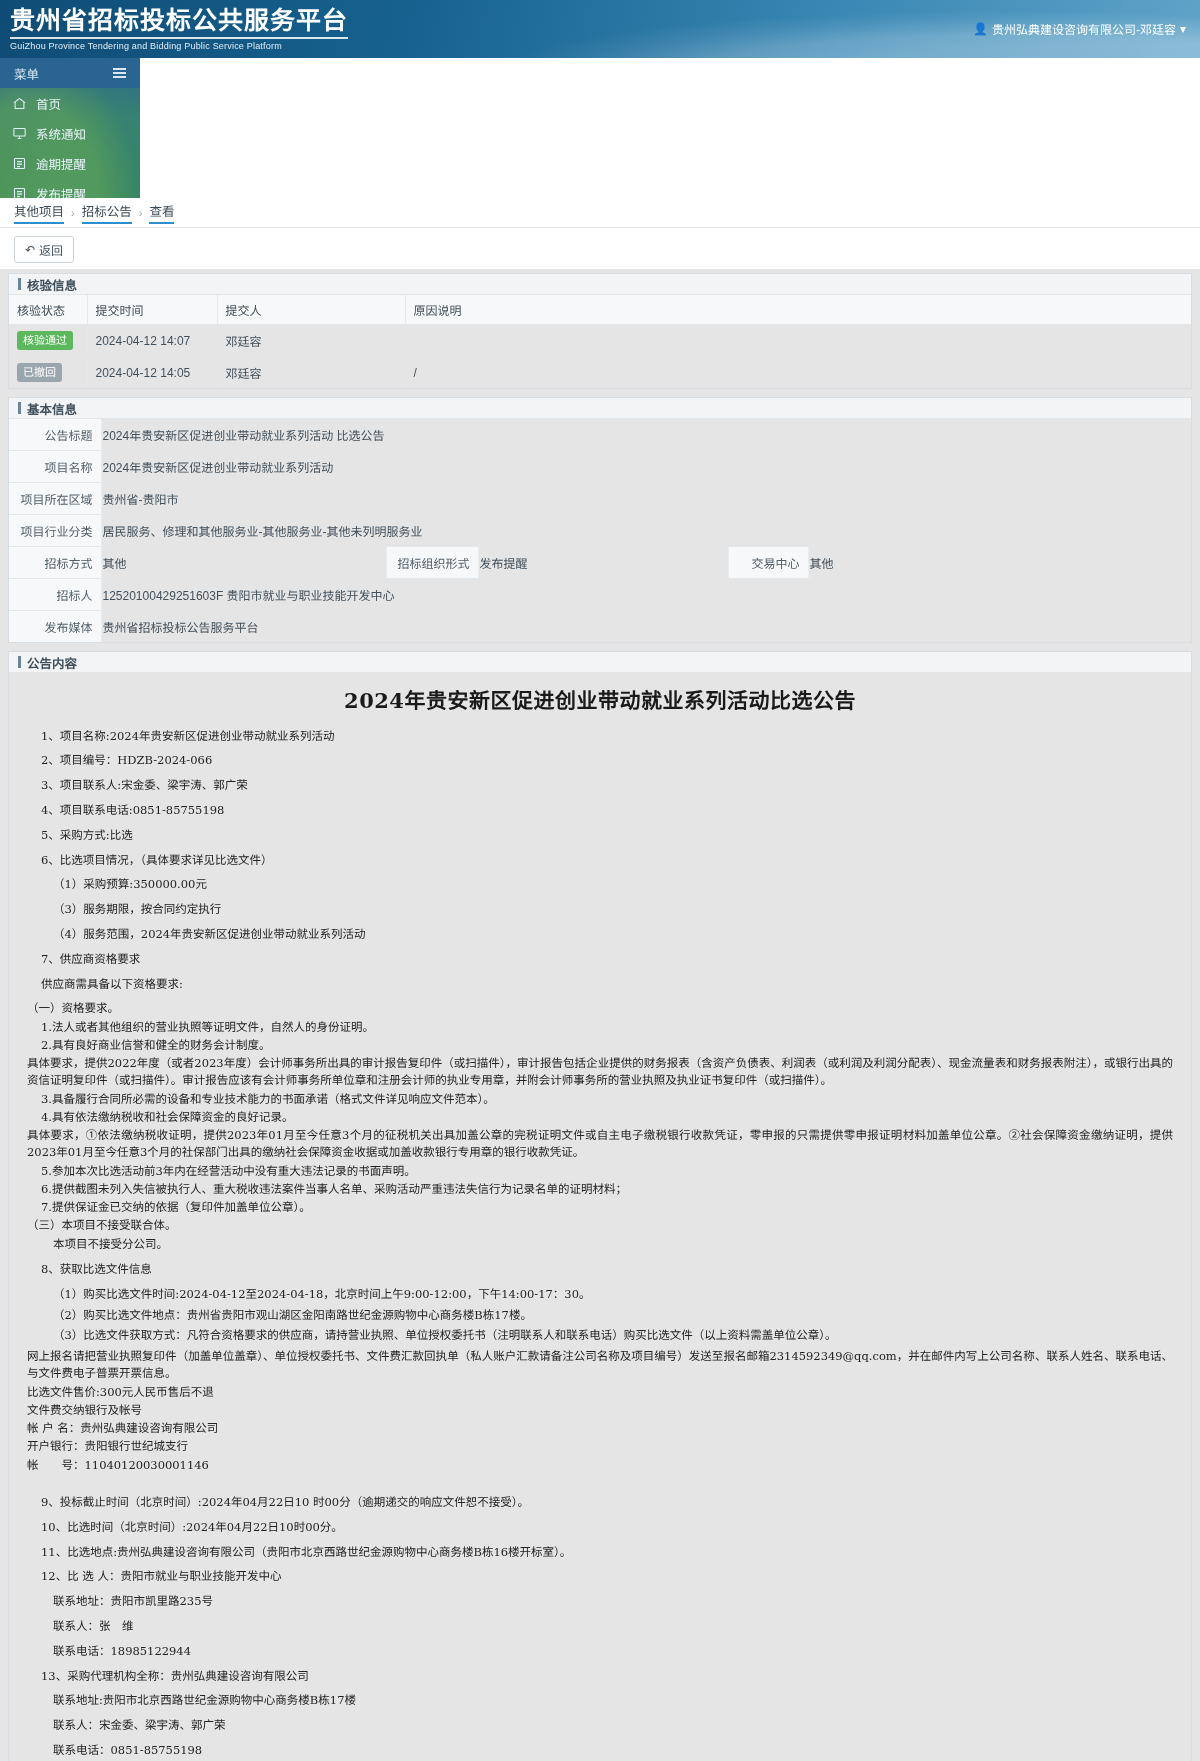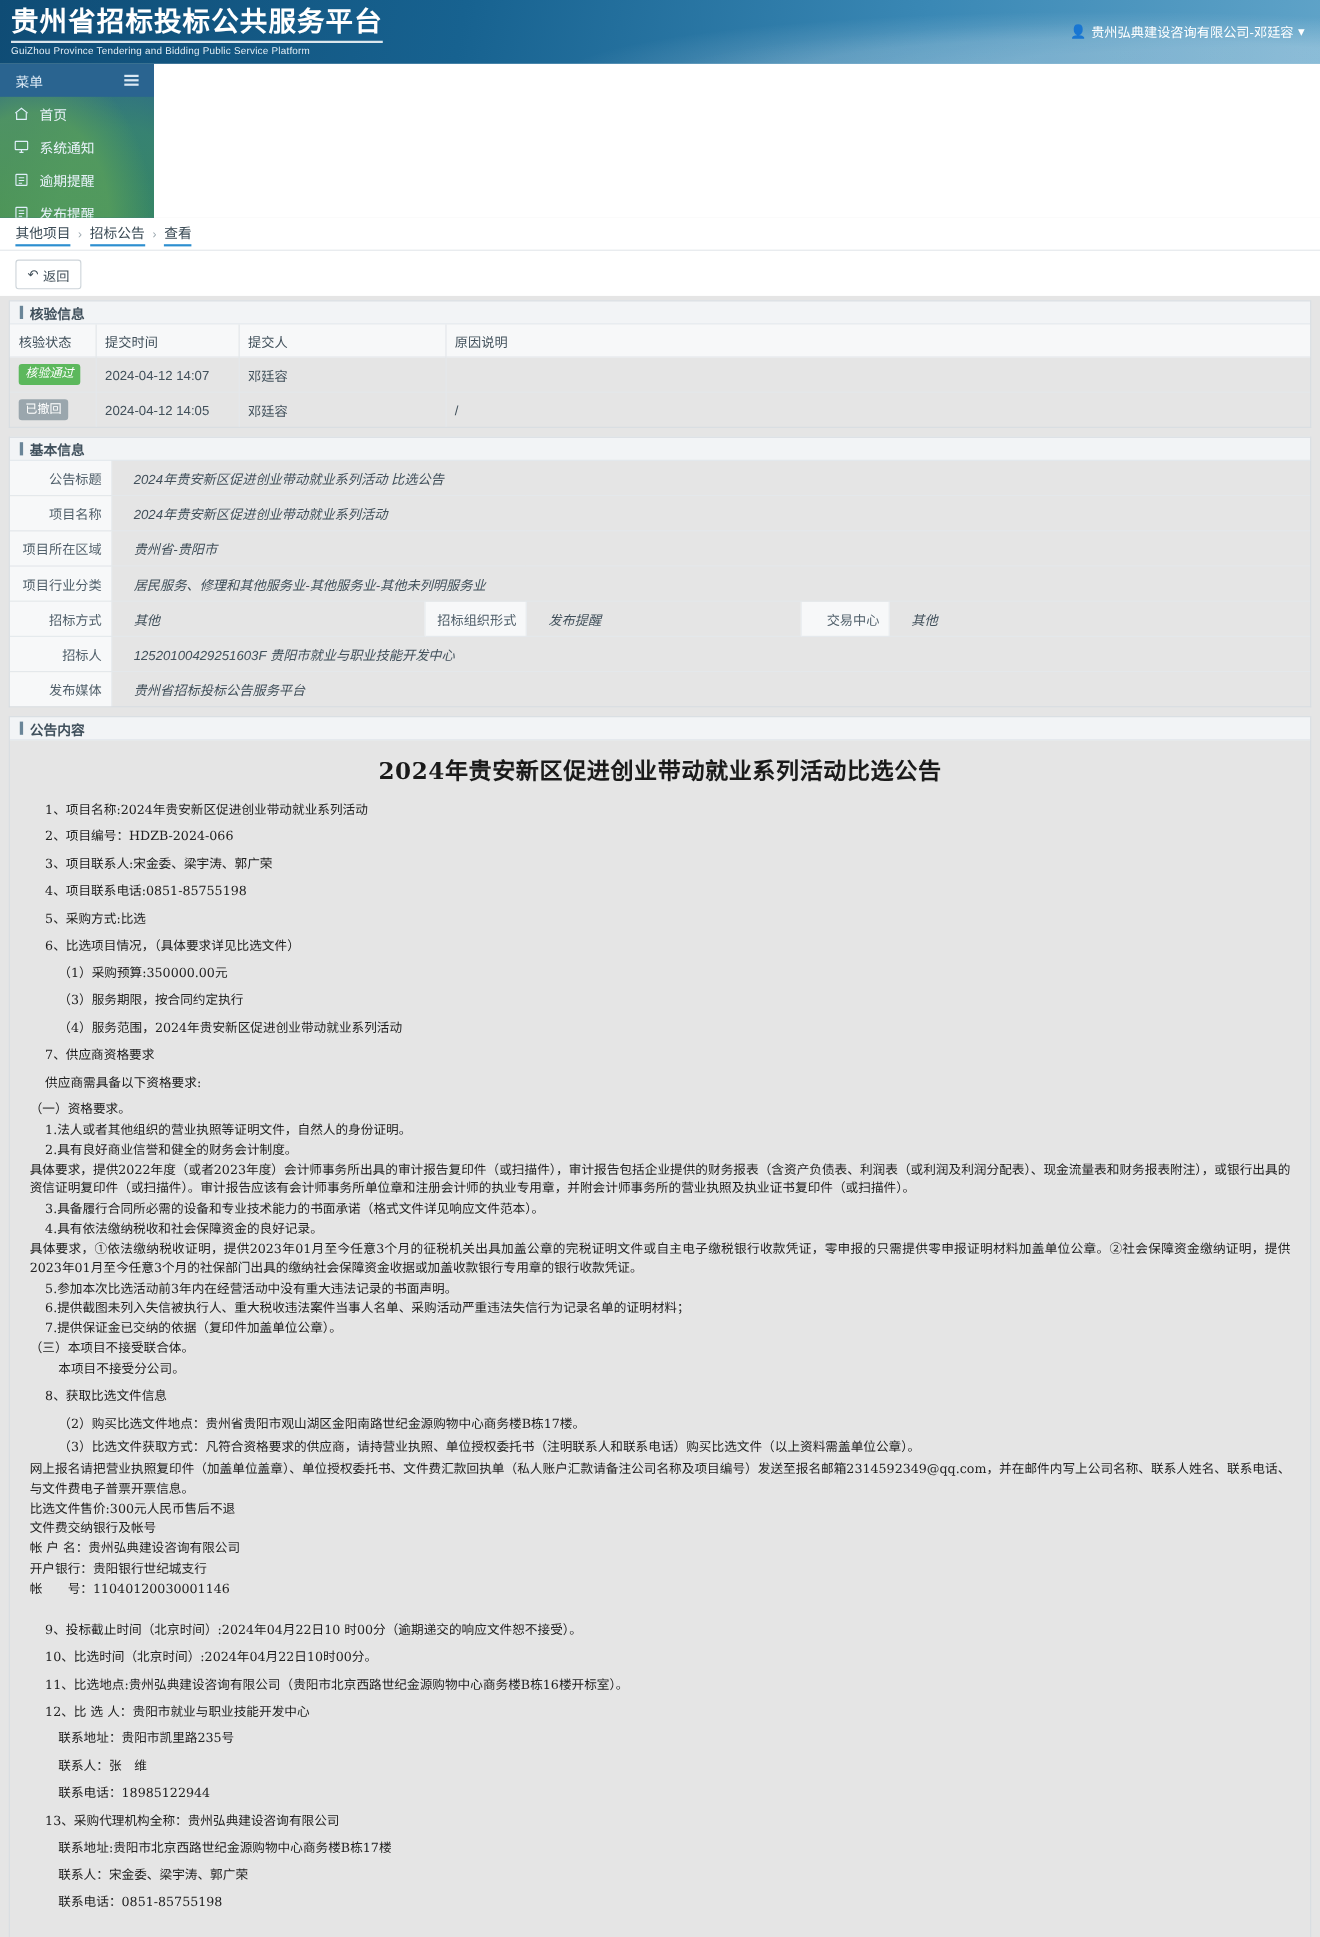--- a/index.html
+++ b/index.html
@@ -134,32 +134,32 @@
     background:#f7f8f9; font-weight:normal; text-align:left;
     font-size:12px; color:#41505b; padding:6px 8px; border-top:none;
   }
   .vtable td { font-size:12px; color:#41505b; padding:6px 8px; height:24px; }
   .vtable tr td:last-child, .vtable tr th:last-child { border-right:none; }
   .vtable tr:last-child td { border-bottom:none; }
   .badge {
     display:inline-block; color:#fff; font-size:11px; line-height:1;
     padding:4px 6px; border-radius:3px; white-space:nowrap;
   }
-  .badge-pass { background:#5cb85c;font-style:italic; }
+  .badge-pass { background:#5cb85c; }
   .badge-revoked { background:#9aa6ad; }
 
   
   .itable td { border-bottom:1px solid #e4e8eb; font-size:12px; color:#41505b; }
   .itable tr:last-child td { border-bottom:none; }
   .itable td.lbl {
     background:#f7f8f9; text-align:right; padding:7px 8px;
     color:#51606b; white-space:nowrap; width:92px;
     border-right:1px solid #e9edf0;
   }
-  .itable td.val { padding:7px 20px;font-style:italic; }
+  .itable td.val { padding:7px 1px; }
   .itable td.lbl2 {
     background:#f7f8f9; text-align:right; padding:7px 8px; color:#51606b;
     white-space:nowrap; border-left:1px solid #e9edf0; border-right:1px solid #e9edf0;
   }
 
   
   .ann {
     padding: 10px 18px 18px 18px;
     font-family: "DejaVu Serif", "Liberation Serif", serif;
     font-size: 11.5px; color:#222; line-height: 1.55;
@@ -427,20 +427,21 @@
           <p class="ind1 tight">3.具备履行合同所必需的设备和专业技术能力的书面承诺（格式文件详见响应文件范本）。</p>
           <p class="ind1 tight">4.具有依法缴纳税收和社会保障资金的良好记录。</p>
           <p class="blk tight">具体要求，①依法缴纳税收证明，提供2023年01月至今任意3个月的征税机关出具加盖公章的完税证明文件或自主电子缴税银行收款凭证，零申报的只需提供零申报证明材料加盖单位公章。②社会保障资金缴纳证明，提供2023年01月至今任意3个月的社保部门出具的缴纳社会保障资金收据或加盖收款银行专用章的银行收款凭证。</p>
           <p class="ind1 tight">5.参加本次比选活动前3年内在经营活动中没有重大违法记录的书面声明。</p>
           <p class="ind1 tight">6.提供截图未列入失信被执行人、重大税收违法案件当事人名单、采购活动严重违法失信行为记录名单的证明材料；</p>
           <p class="ind1 tight">7.提供保证金已交纳的依据（复印件加盖单位公章）。</p>
           <p class="tight">（三）本项目不接受联合体。</p>
           <p class="ind2 tight">本项目不接受分公司。</p>
 
           <p class="ind1" style="margin-top:8px">8、获取比选文件信息</p>
+          <p class="ind2 flat">（1）购买比选文件时间:2024-04-12至2024-04-18，北京时间上午9:00-12:00，下午14:00-17：30。</p>
           <p class="ind2 flat">（2）购买比选文件地点：贵州省贵阳市观山湖区金阳南路世纪金源购物中心商务楼B栋17楼。</p>
           <p class="ind2 flat">（3）比选文件获取方式：凡符合资格要求的供应商，请持营业执照、单位授权委托书（注明联系人和联系电话）购买比选文件（以上资料需盖单位公章）。</p>
           <p class="blk tight">网上报名请把营业执照复印件（加盖单位盖章）、单位授权委托书、文件费汇款回执单（私人账户汇款请备注公司名称及项目编号）发送至报名邮箱2314592349@qq.com，并在邮件内写上公司名称、联系人姓名、联系电话、与文件费电子普票开票信息。</p>
 
           <p class="tight">比选文件售价:300元人民币售后不退</p>
           <p class="tight">文件费交纳银行及帐号</p>
           <p class="tight">帐 户 名：贵州弘典建设咨询有限公司</p>
           <p class="tight">开户银行：贵阳银行世纪城支行</p>
           <p class="tight">帐　　号：11040120030001146</p>
 

